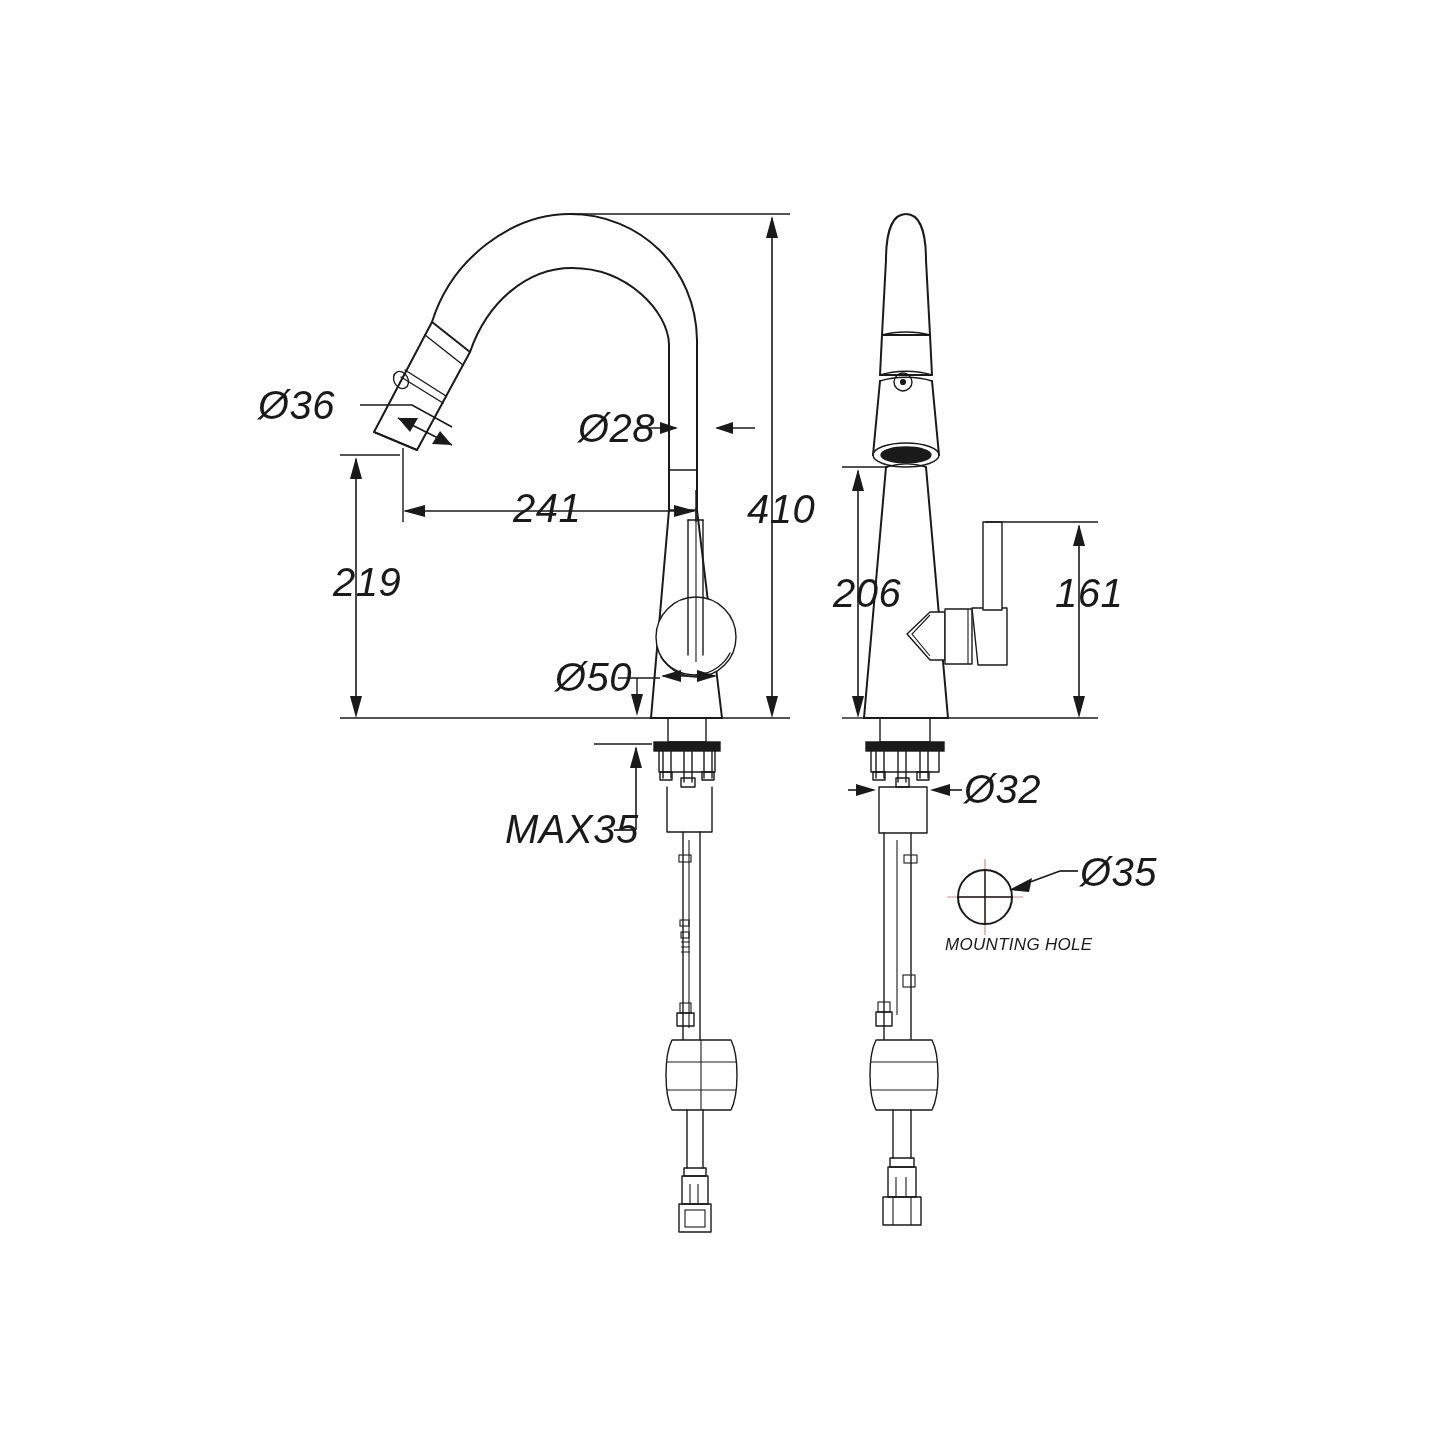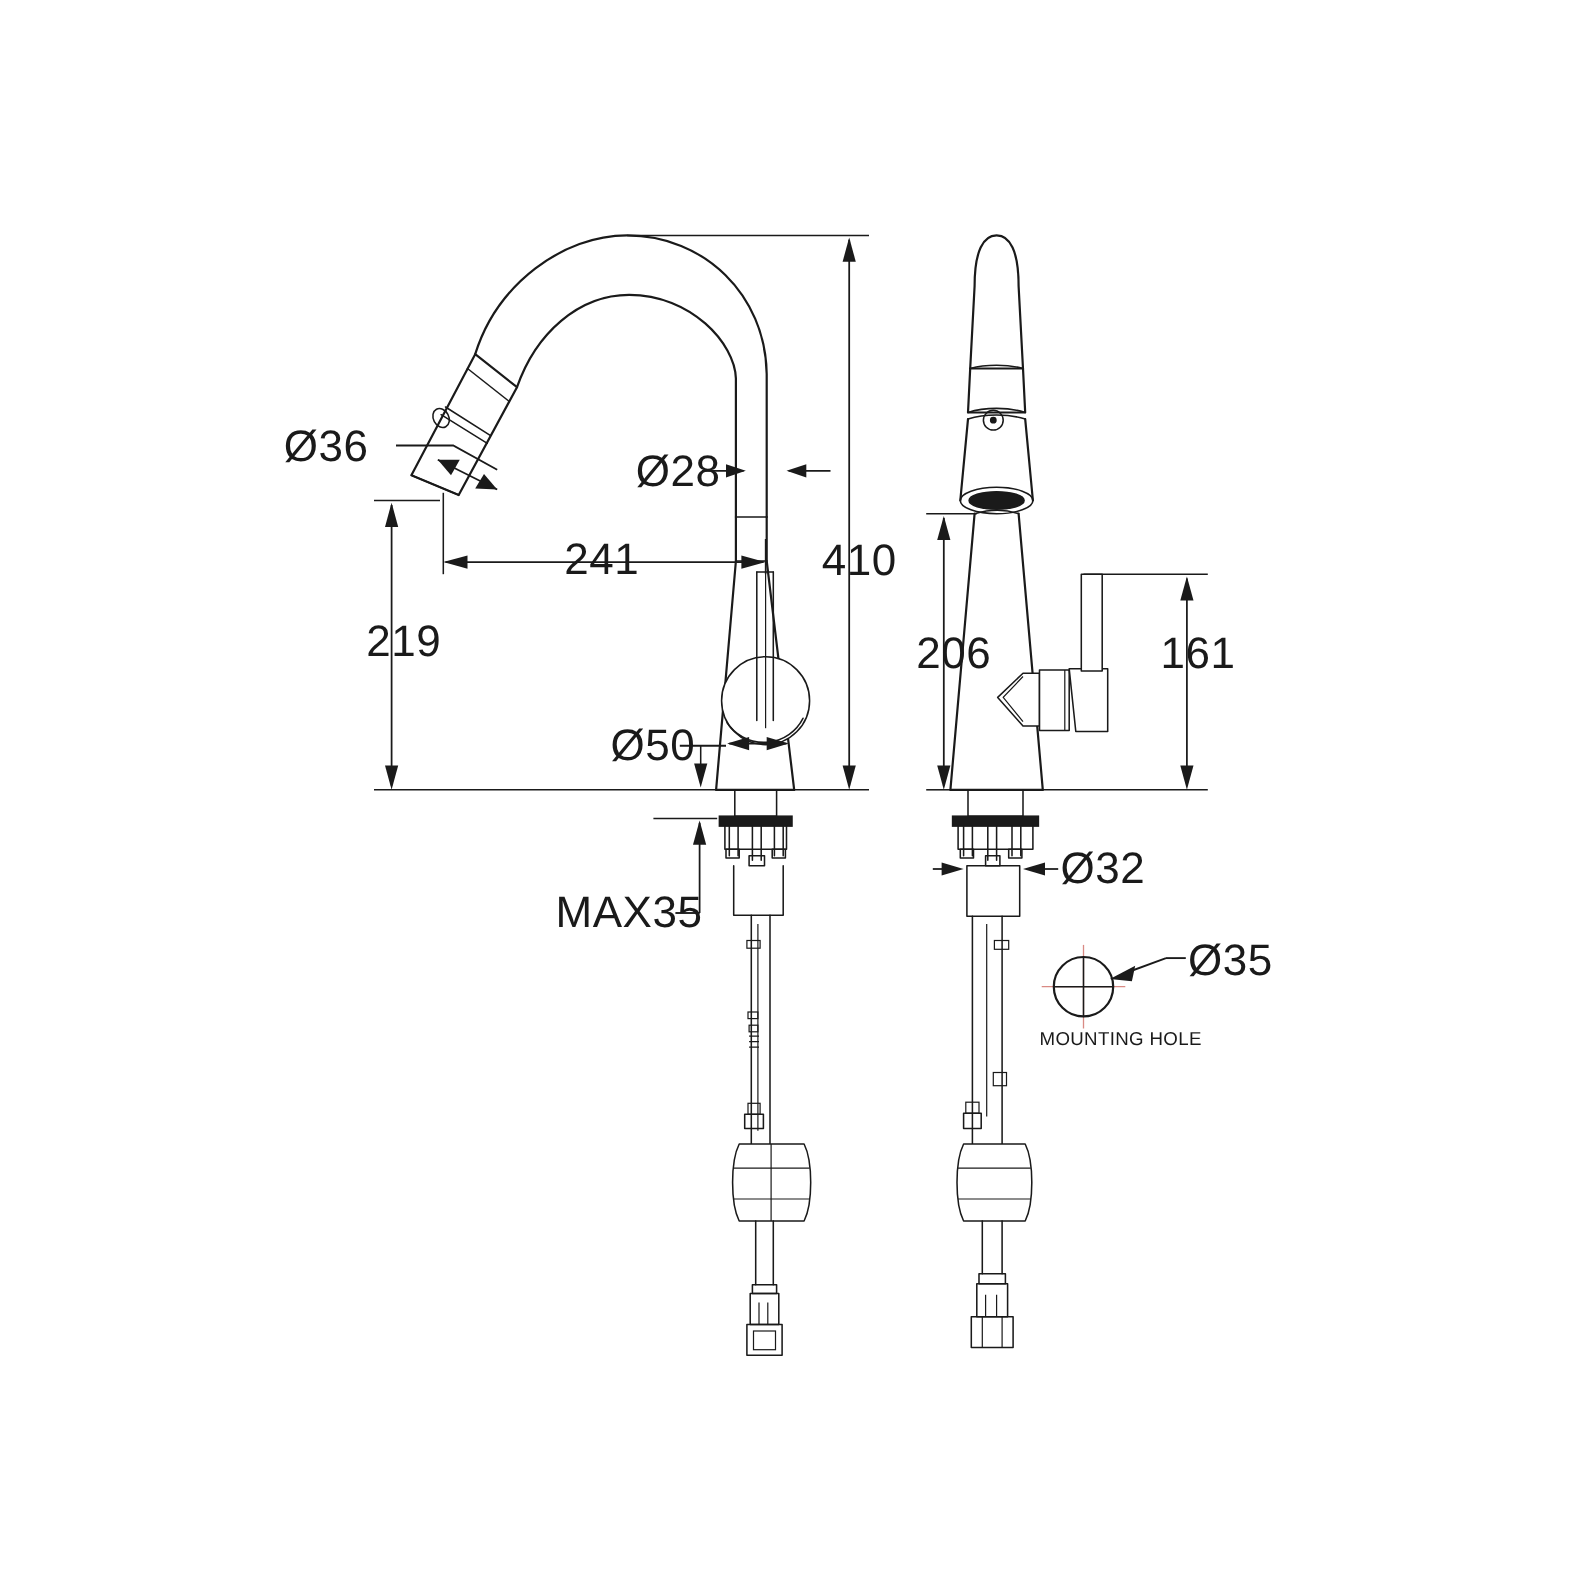--- a/index.html
+++ b/index.html
@@ -12,20 +12,21 @@
     width: 1445px;
     height: 1445px;
     font-family: "Liberation Sans", sans-serif;
     overflow: hidden;
   }
   #drawing-root {
     position: relative;
     width: 1445px;
     height: 1445px;
     background: #ffffff;
+    font-style: italic;
   }
   svg#tech-drawing {
     display: block;
     width: 1445px;
     height: 1445px;
   }
   .ln {
     fill: none;
     stroke: #1a1a1a;
     stroke-width: 2;

